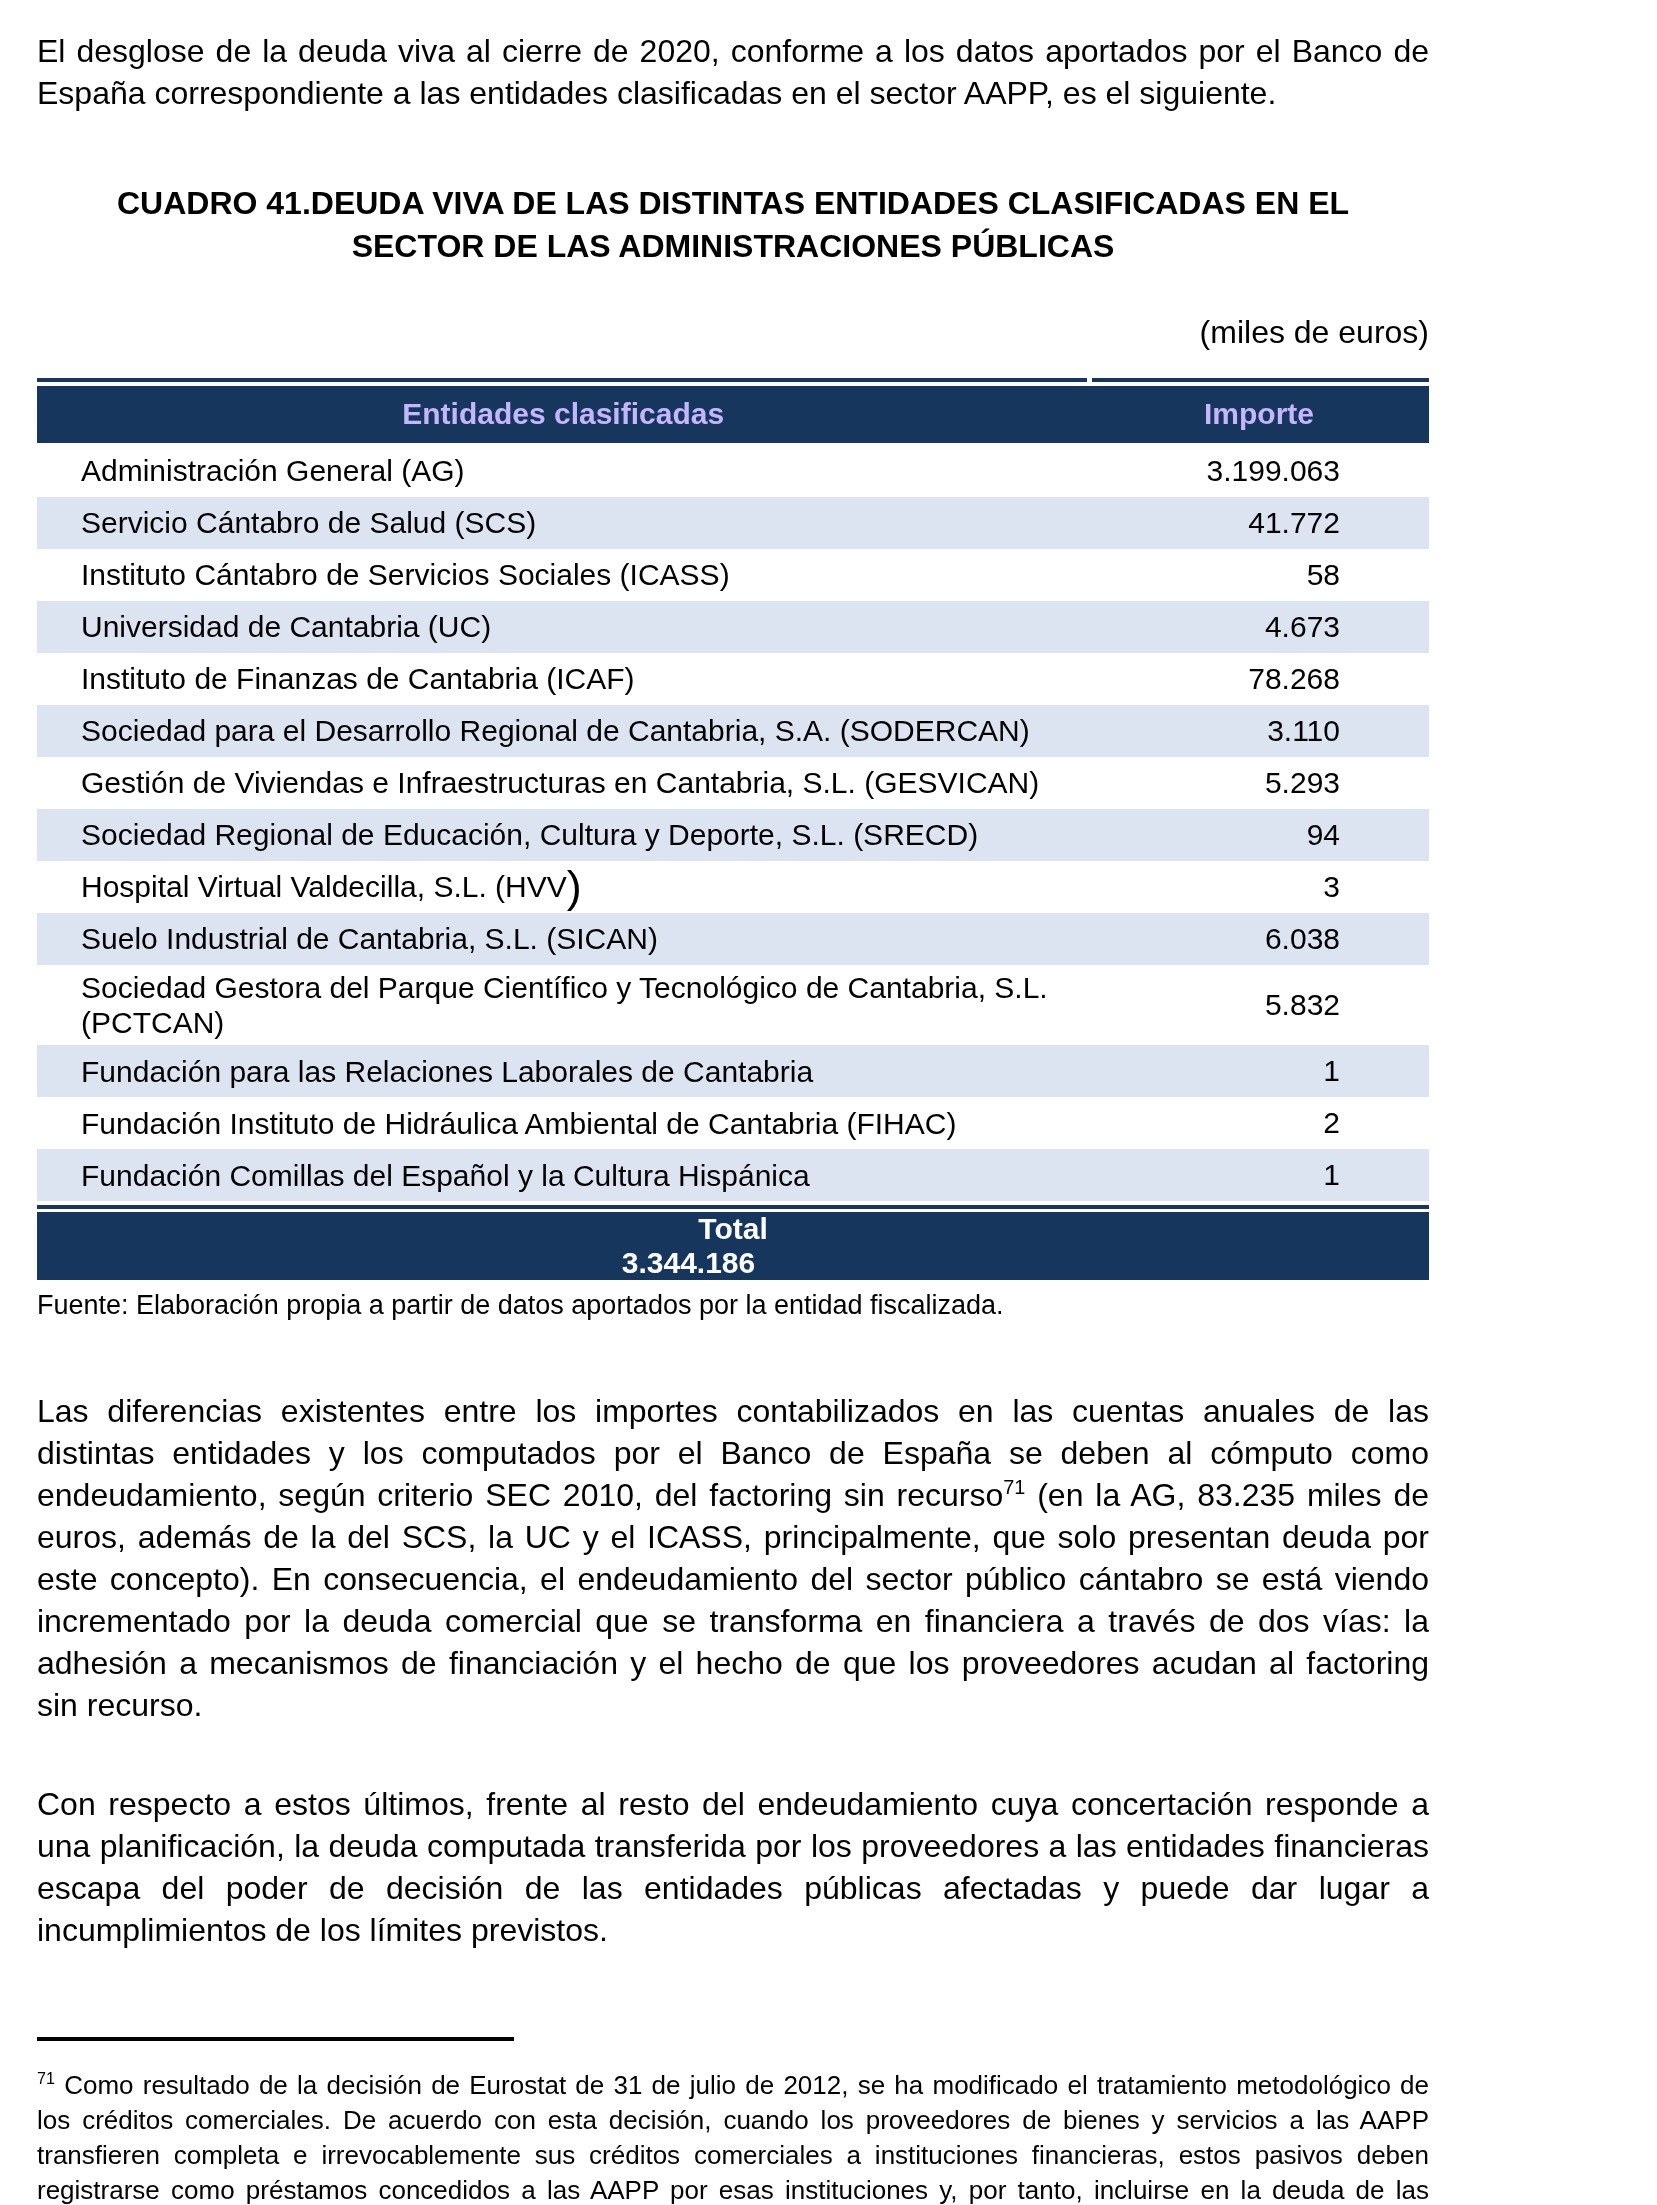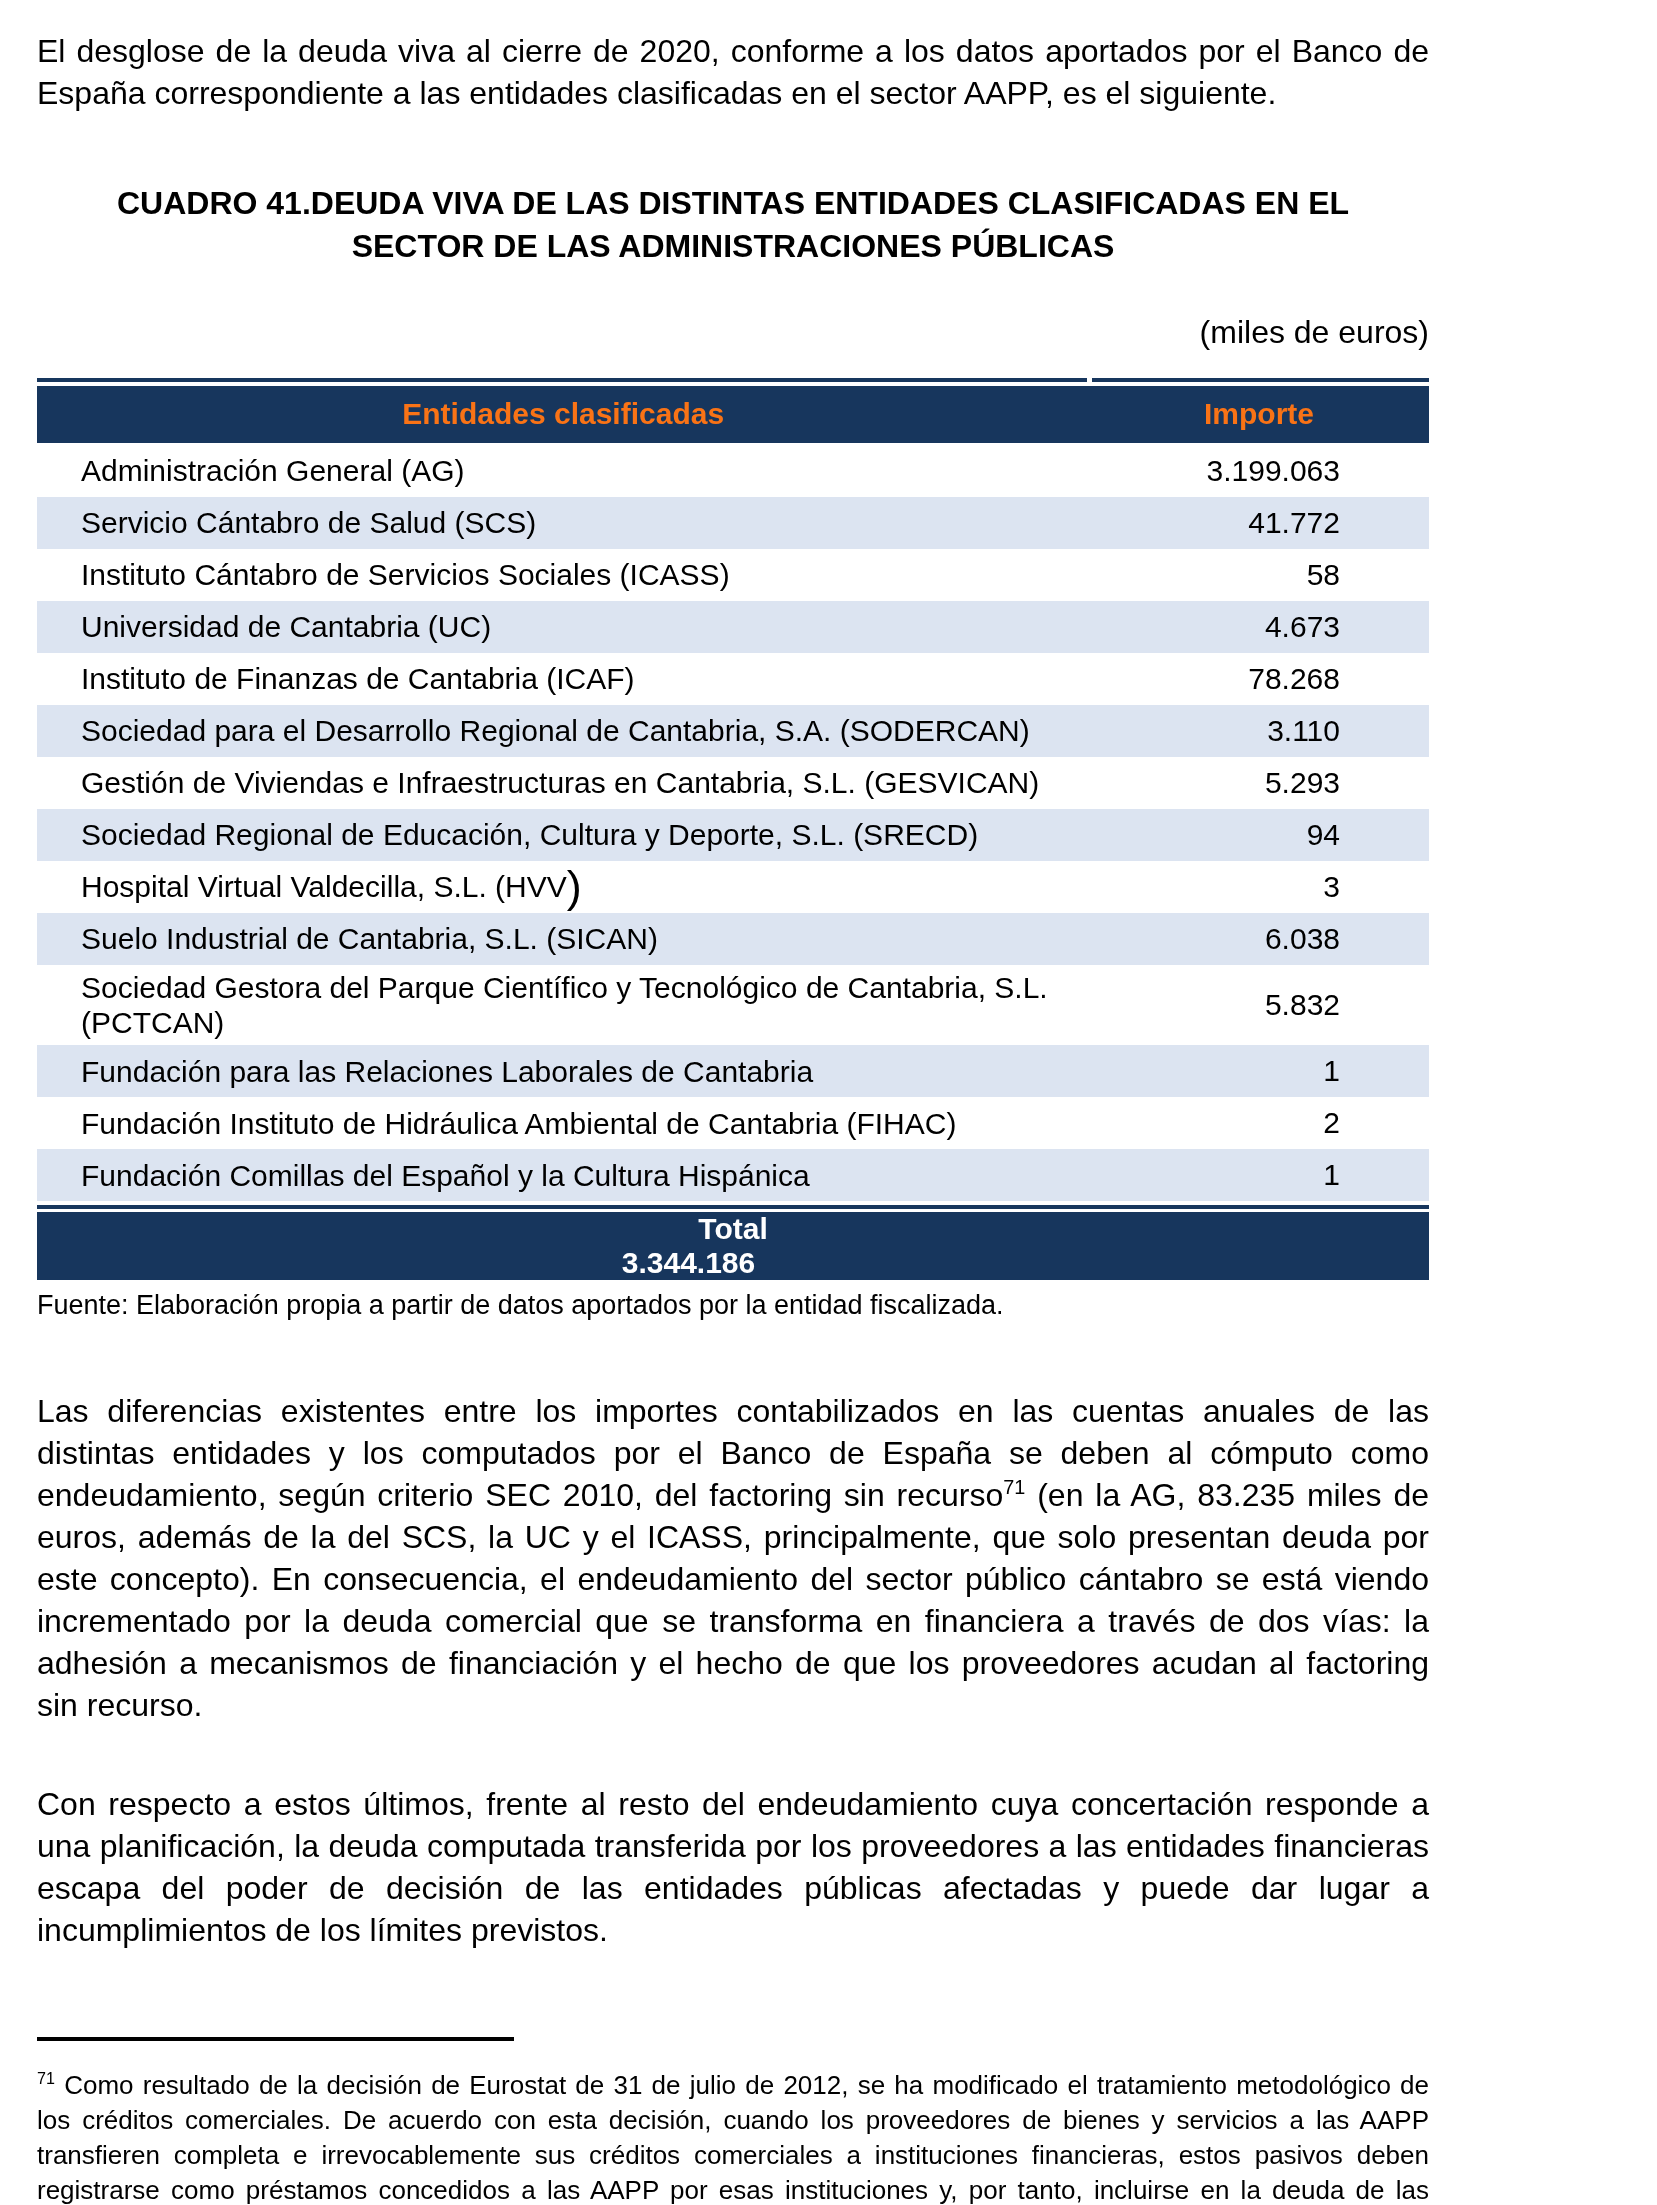--- a/index.html
+++ b/index.html
@@ -61,21 +61,21 @@
     margin-bottom:3.2px;
   }
   .top-hairline .seg1{width:calc(75.6% - 2.4px);background:var(--header-bg);}
   .top-hairline .gap{width:4.8px;background:#ffffff;}
   .top-hairline .seg2{flex:1;background:var(--header-bg);}
   .thead-row{
     display:flex;
     align-items:center;
     min-height:57px;
     background:var(--header-bg);
-    color:#f97316;
+    color:#c4b5fd;
     font-weight:bold;
   }
   .thead-row .col-entity{
     width:75.6%;
     text-align:center;
     box-sizing:border-box;
   }
   .thead-row .col-amount{
     flex:1;
     text-align:right;

